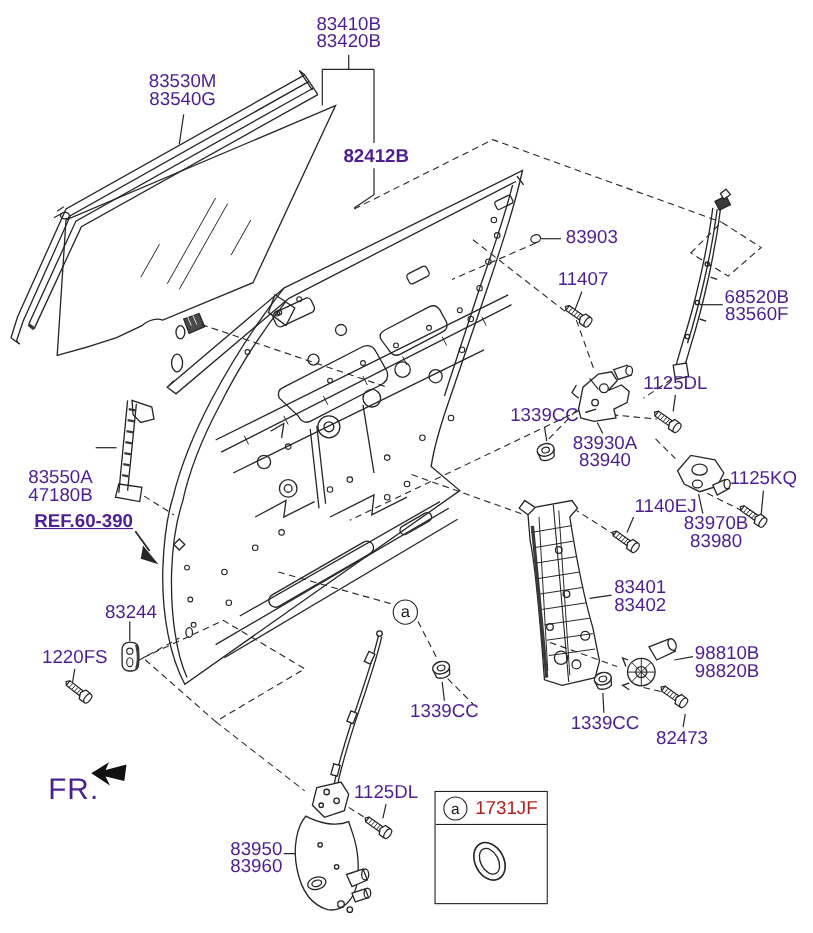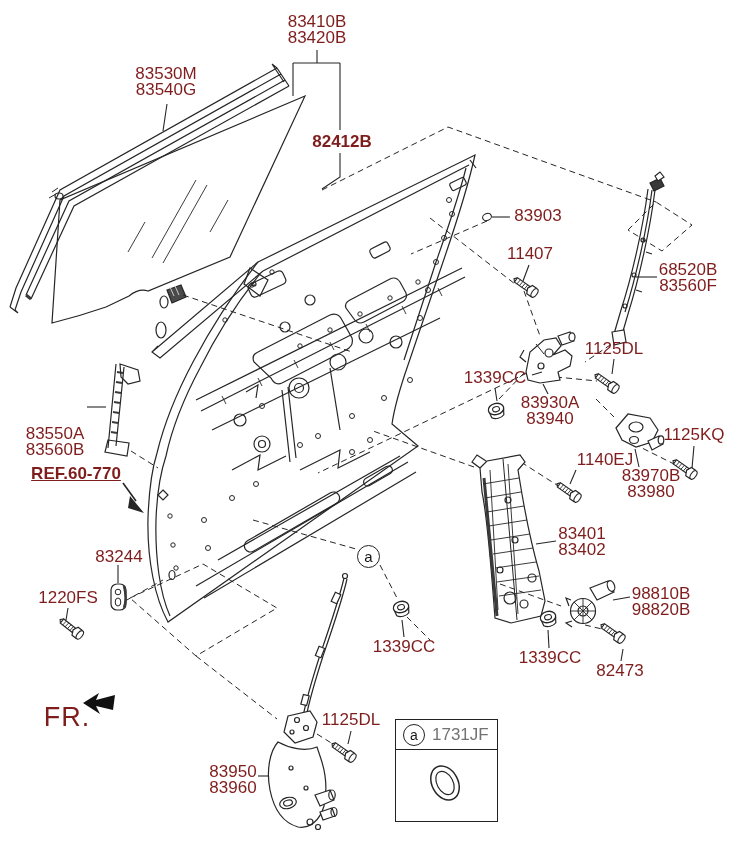--- a/index.html
+++ b/index.html
@@ -1,33 +1,33 @@
 <!DOCTYPE html>
 <html><head>
 <meta charset="utf-8">
 <style>
   html,body{margin:0;padding:0;background:#fff;}
   #stage{position:relative;width:739px;height:848px;background:#fff;overflow:hidden;
          font-family:"Liberation Sans",sans-serif;}
   #art{position:absolute;left:0;top:0;}
   #labels{position:absolute;left:0;top:0;width:739px;height:848px;pointer-events:none;}
   .part-label{position:absolute;transform:translateX(-50%);text-align:center;
-              font-size:17px;line-height:16px;color:#7f1d1d;white-space:nowrap;}
+              font-size:17px;line-height:16px;color:#4c1d95;white-space:nowrap;}
   .label-ref{font-weight:bold;text-decoration:underline;}
   .label-fr{font-weight:normal;font-size:27px;line-height:26px;letter-spacing:1px;}
   .callout-circle{position:absolute;width:21px;height:21px;border:1.6px solid #222;
                   border-radius:50%;text-align:center;font-size:15px;line-height:21px;
                   color:#151515;background:#fff;}
   #legend-box{position:absolute;left:395px;top:719px;width:101px;height:101px;
               border:1.6px solid #222;background:#fff;}
   #legend-header{height:29px;border-bottom:1.6px solid #222;display:flex;
                  align-items:center;padding-left:7px;}
   #legend-header .lg-circle{width:20px;height:20px;border:1.5px solid #222;border-radius:50%;
                  text-align:center;font-size:14px;line-height:20px;color:#151515;flex:0 0 auto;}
-  #legend-code{font-size:17px;color:#737373;margin-left:7px;}
+  #legend-code{font-size:17px;color:#b91c1c;margin-left:7px;}
 </style>
 </head>
 <body>
 
 <div id="stage">
 
 <svg id="art" width="739" height="848" viewBox="0 0 739 848">
   <defs>
     <g id="bolt">
       <path d="M0,-2.6 L-2.4,0 L0,2.6" fill="none" stroke="#262626" stroke-width="1.1"></path>
@@ -361,24 +361,24 @@
       <div class="part-label" style="left: 582px; top: 526px;">
         <div>83401</div>
         <div>83402</div>
       </div>
       <div class="part-label" style="left: 661px; top: 586px;">
         <div>98810B</div>
         <div>98820B</div>
       </div>
       <div class="part-label" style="left: 55px; top: 392px; margin-top: 34px;">
         <div>83550A</div>
-        <div>83560B</div>
+        <div>47180B</div>
       </div>
       <div class="part-label label-ref" style="left: 76px; top: 466px;">
-        <div>REF.60-770</div>
+        <div>REF.60-390</div>
       </div>
       <div class="part-label" style="left: 119px; top: 549px;">
         <div>83244</div>
       </div>
       <div class="part-label" style="left: 68px; top: 590px;">
         <div>1220FS</div>
       </div>
       <div class="part-label" style="left: 404px; top: 639px;">
         <div>1339CC</div>
       </div>

